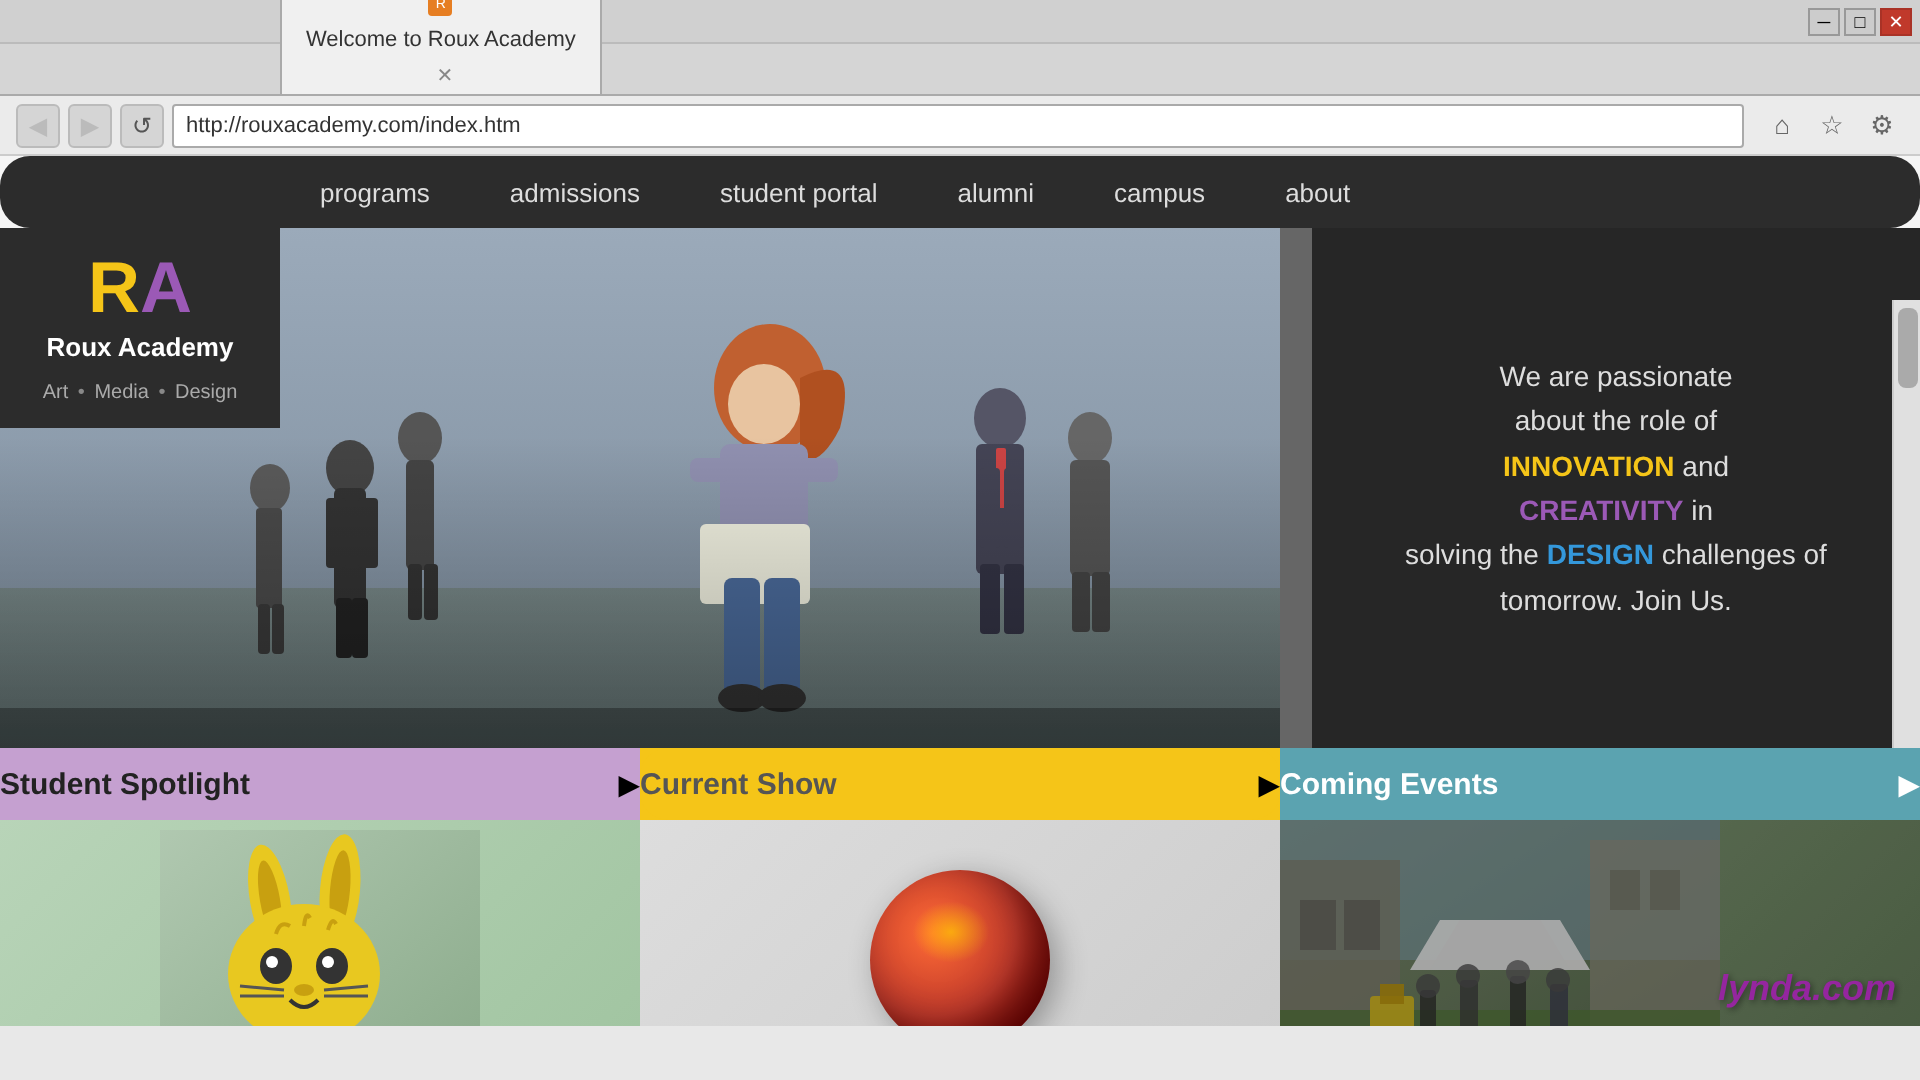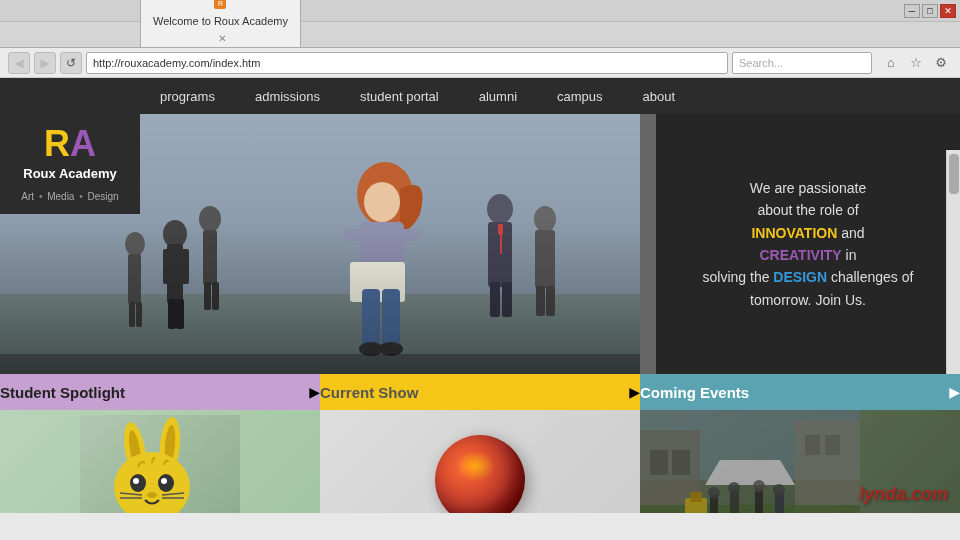--- a/index.html
+++ b/index.html
@@ -122,20 +122,21 @@
       background: #f5f5f5;
     }
 
     
     .site-nav {
       background: #2c2c2c;
       height: 36px;
       display: flex;
       align-items: center;
       padding-left: 140px;
+      border-radius: 15px;
     }
     .nav-item {
       color: #ddd;
       font-size: 13px;
       padding: 0 20px;
       height: 36px;
       display: flex;
       align-items: center;
       cursor: pointer;
     }
@@ -322,21 +323,21 @@
       position: absolute;
       inset: 0;
       background: rgba(0,0,0,0.2);
     }
 
     
     .watermark {
       position: absolute;
       bottom: 8px;
       right: 12px;
-      color: #b91c1c;
+      color: #a21caf;
       font-size: 18px;
       font-weight: bold;
       font-style: italic;
       opacity: 0.85;
       z-index: 100;
       text-shadow: 1px 1px 3px rgba(0,0,0,0.5);
     }
 
     
     .right-scrollbar {
@@ -375,23 +376,20 @@
       <span class="close-tab">✕</span>
     </div>
   </div>
 
   <div class="address-bar-row">
     <div class="nav-btn disabled">◀</div>
     <div class="nav-btn disabled">▶</div>
     <div class="nav-btn">↺</div>
     <div class="address-bar">
       <span>http://rouxacademy.com/index.htm</span>
-    </div>
-    <div class="search-bar">
-      <span style="color:#aaa; font-size:11px;">Search...</span>
     </div>
     <div class="toolbar-icons">
       <div class="toolbar-icon">⌂</div>
       <div class="toolbar-icon">☆</div>
       <div class="toolbar-icon">⚙</div>
     </div>
   </div>
 
   <div class="website">
 

